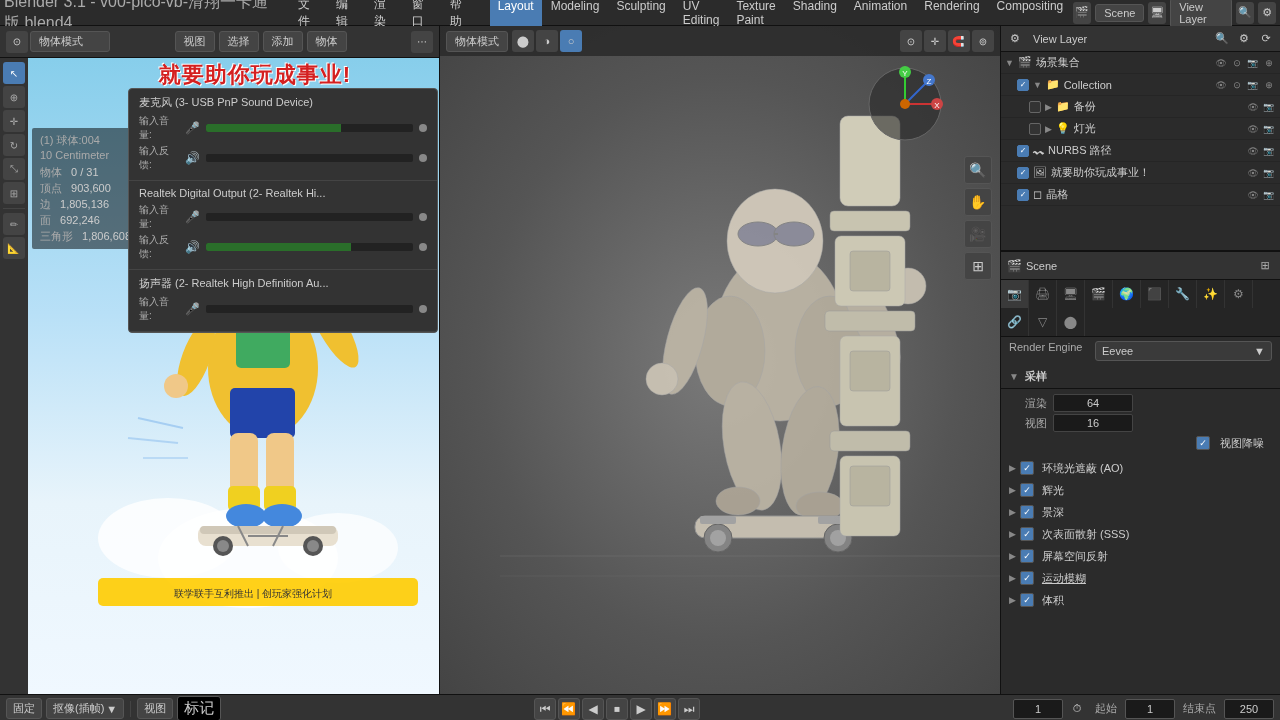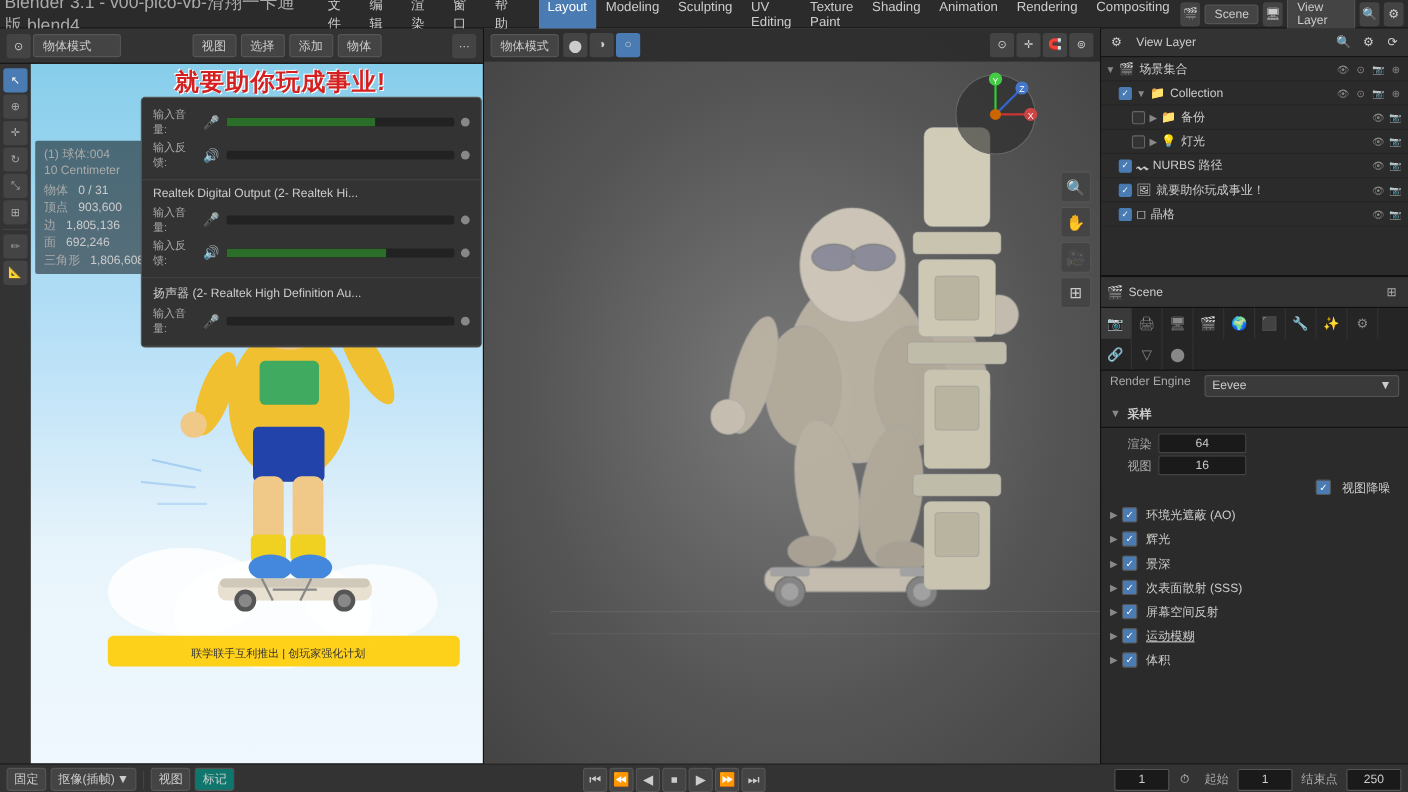--- a/index.html
+++ b/index.html
@@ -609,20 +609,21 @@
           <line x1="50" y1="300" x2="95" y2="310" stroke="#88bbee" stroke-width="2" opacity="0.6"></line>
           <line x1="40" y1="320" x2="90" y2="325" stroke="#88bbee" stroke-width="2" opacity="0.5"></line>
           <line x1="55" y1="340" x2="100" y2="340" stroke="#88bbee" stroke-width="2" opacity="0.4"></line>
 
           <rect x="10" y="460" width="320" height="28" rx="5" fill="#ffcc00" opacity="0.9"></rect>
           <text x="165" y="479" text-anchor="middle" font-size="10" fill="#333" font-family="Arial">联学联手互利推出 | 创玩家强化计划</text>
         </svg>
 
         <div class="audio-dropdown">
           <div class="audio-item">
+            <div class="audio-item-title">麦克风 (3- USB PnP Sound Device)</div>
             <div class="audio-row">
               <span class="audio-label">输入音量:</span>
               <span>🎤</span>
               <div class="audio-bar-container">
                 <div class="audio-bar" style="width:65%;"></div>
               </div>
               <div class="audio-knob"></div>
             </div>
             <div class="audio-row">
               <span class="audio-label">输入反馈:</span>
@@ -966,21 +967,21 @@
 
   <div style="display:flex;align-items:center;height:28px;background:#333;padding:0 6px;gap:4px;border-bottom:1px solid #111;">
 
     <div style="padding:2px 6px;font-size:11px;background:#444;border:1px solid #555;border-radius:3px;color:#ccc;cursor:pointer;">固定</div>
     <div style="padding:2px 6px;font-size:11px;background:#444;border:1px solid #555;border-radius:3px;color:#ccc;cursor:pointer;display:flex;align-items:center;gap:2px;">
       <span>抠像(插帧)</span>
       <span>▼</span>
     </div>
     <div class="separator"></div>
     <div style="padding:2px 6px;font-size:11px;background:#444;border:1px solid #555;border-radius:3px;color:#ccc;cursor:pointer;">视图</div>
-    <div style="padding:2px 6px;font-size:11px;background:#0f766e;border:1px solid #555;border-radius:3px;color:#ccc;cursor:pointer;">标记</div>
+    <div style="padding:2px 6px;font-size:15px;background:#000000;border:1px solid #555;border-radius:3px;color:#ccc;cursor:pointer;">标记</div>
     <div style="flex:1;"></div>
 
     <div class="playback-controls">
       <div class="play-btn">⏮</div>
       <div class="play-btn">⏪</div>
       <div class="play-btn">◀</div>
       <div class="play-btn">⏹</div>
       <div class="play-btn">▶</div>
       <div class="play-btn">⏩</div>
       <div class="play-btn">⏭</div>

